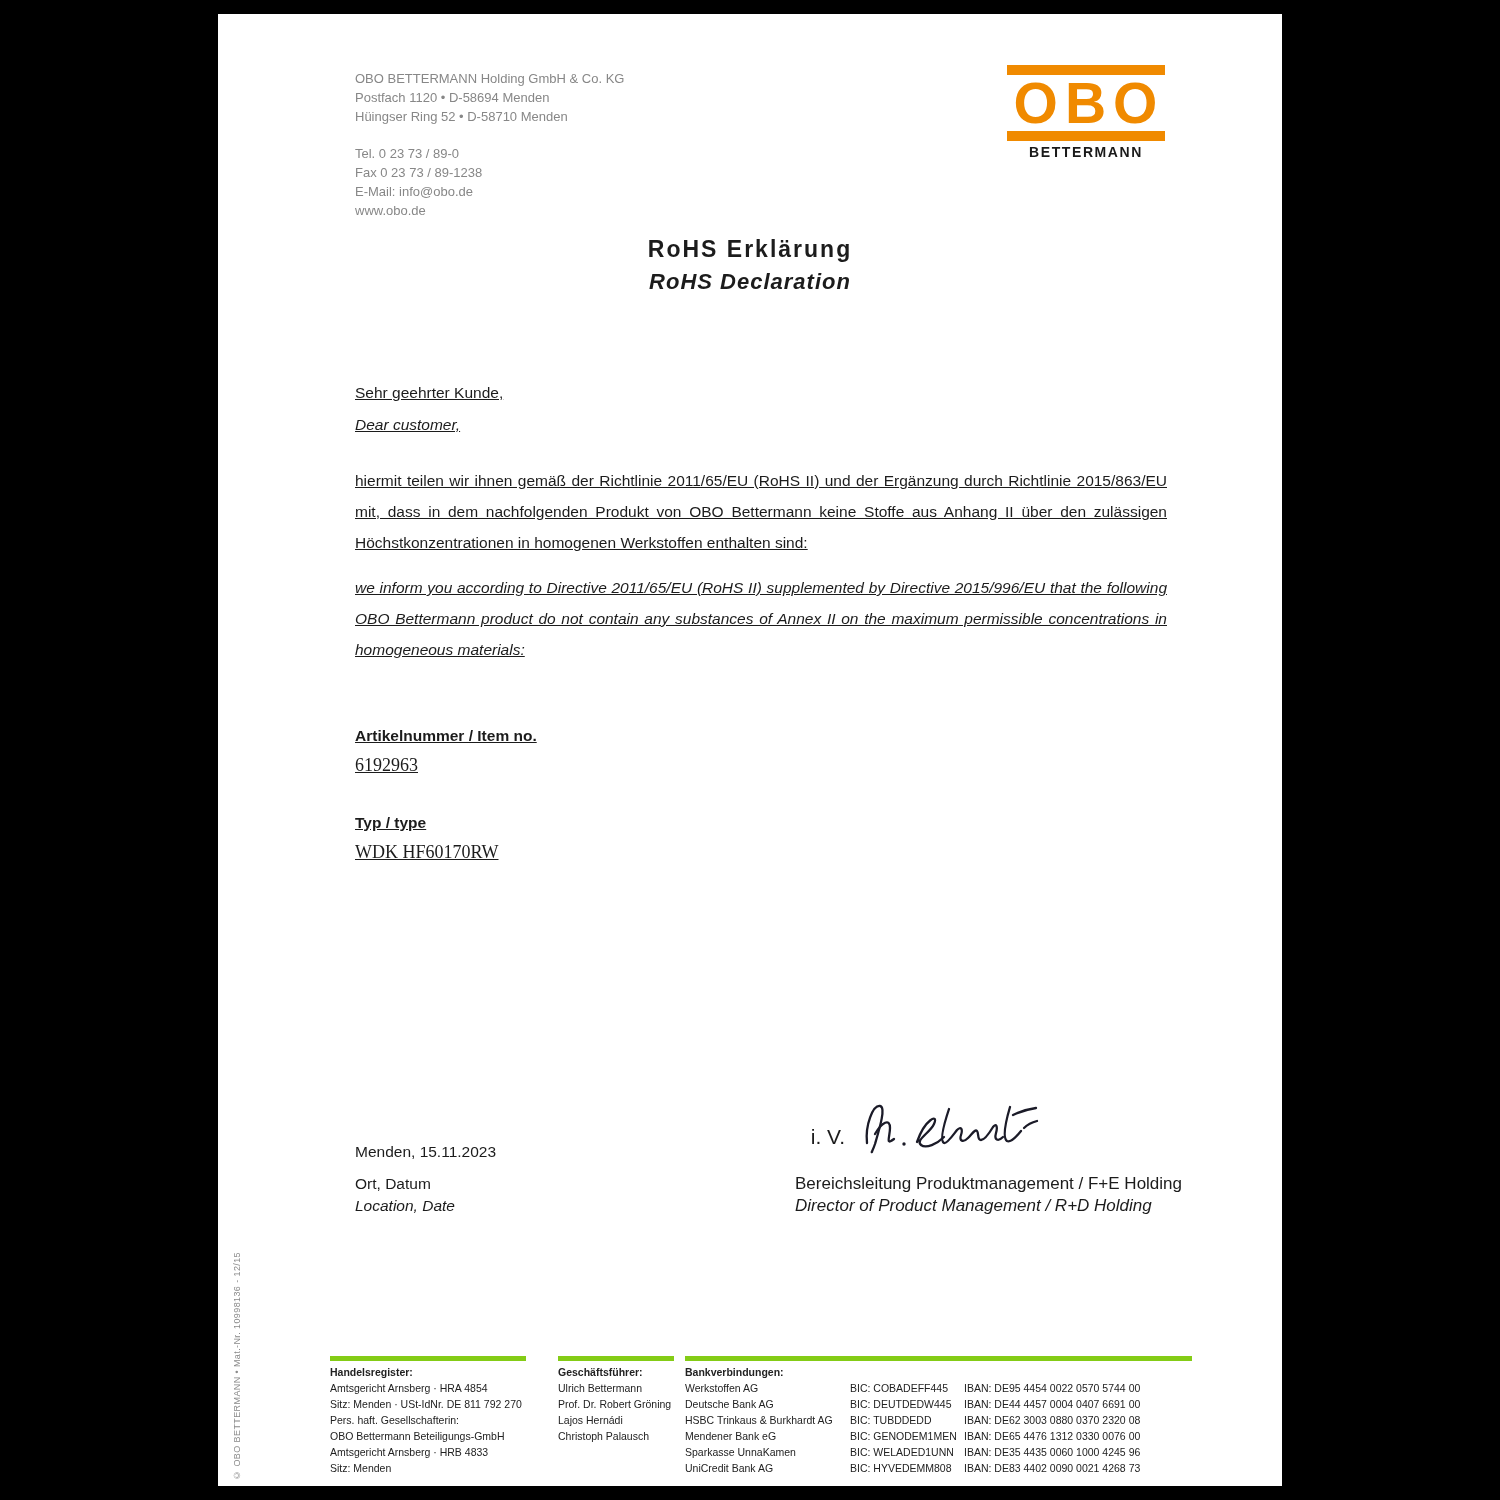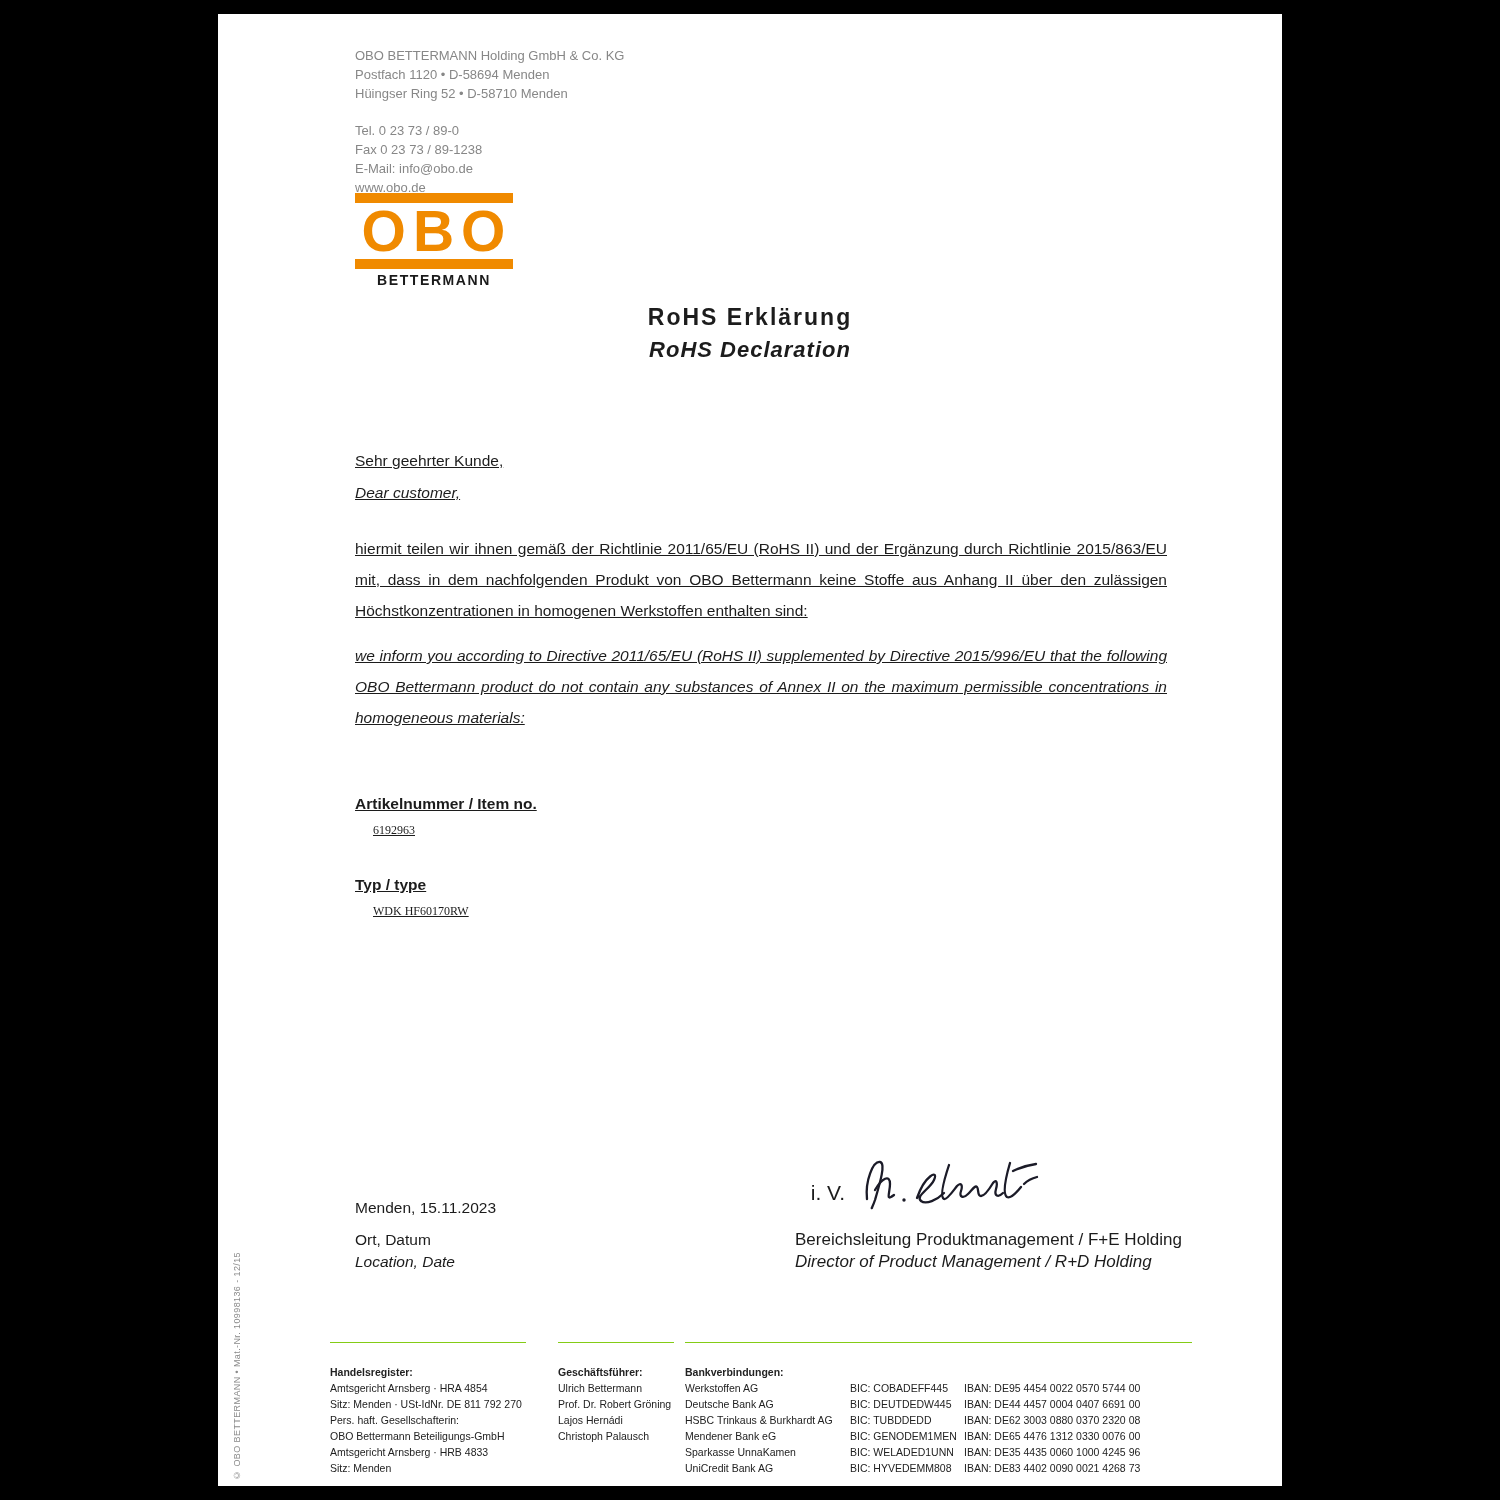--- a/index.html
+++ b/index.html
@@ -9,21 +9,21 @@
     width:1500px; height:1500px; position:relative;
     font-family:"Liberation Sans", sans-serif;
   }
   .page {
     position:absolute; left:218px; top:14px;
     width:1064px; height:1472px; background:#fff; color:#1c1c1c;
     overflow:hidden;
   }
 
   
-  .letterhead { display:flex; justify-content:space-between; padding:32px 117px 0 137px;flex-direction:column; }
+  .letterhead { display:flex; justify-content:space-between; padding:55px 117px 0 137px; }
   .sender { font-size:13px; line-height:19px; color:#878787; }
   .sender .gap { height:18px; }
   .logo { width:158px; margin-top:-4px; }
   .logo-bar { height:10px; background:var(--orange); }
   .logo-word {
     font-size:57px; font-weight:700; color:var(--orange);
     letter-spacing:7px; line-height:56px; text-align:center; padding-left:6px;
   }
   .logo-sub {
     font-size:14px; font-weight:700; letter-spacing:1.6px; color:#1a1a1a;
@@ -36,21 +36,21 @@
   .title-en { font-size:22px; font-weight:700; font-style:italic; letter-spacing:1px; margin-top:6px; }
 
   
   .content { padding:0 115px 0 137px;text-decoration:underline; }
   .salutation { margin-top:82px; font-size:15.5px; line-height:32px; }
   .para { margin-top:24px; font-size:15.5px; line-height:31px; text-align:justify; }
   .para.en { font-style:italic; margin-top:14px; }
   .field { margin-top:62px; }
   .field.second { margin-top:38px; }
   .field-label { font-weight:700; font-size:15.5px; }
-  .field-value { font-family:"Liberation Serif", serif; font-size:12px; margin-top:10px;margin-left:18px; }
+  .field-value { font-family:"Liberation Serif", serif; font-size:18px; margin-top:10px; }
   .it { font-style:italic; }
 
   
   .sign-section {
     display:flex; justify-content:space-between; align-items:flex-end;
     margin-top:280px; padding:0 100px 0 137px;
   }
   .date-line { font-size:15.5px; }
   .labels { margin-top:12px; font-size:15.5px; line-height:22px; }
   .sign-right { position:relative; }
@@ -67,21 +67,21 @@
     position:absolute; left:14px; bottom:6px;
     writing-mode:vertical-rl; transform:rotate(180deg);
     font-size:9px; color:#8a8a8a; letter-spacing:0.4px; white-space:nowrap;
   }
 
   
   .footer {
     position:absolute; left:112px; right:90px; bottom:10px;
     display:flex; font-size:10.5px; line-height:16px; color:#222;
   }
-  .fcol { border-top:1px solid #84cc16; padding-top:21px; }
+  .fcol { border-top:5px solid #84cc16; padding-top:3px; }
   .fcol1 { width:196px; margin-right:32px; }
   .fcol2 { width:116px; margin-right:11px; }
   .fcol3 { flex:1; }
   .fheading { font-weight:700; }
   .bank-row { display:flex; }
   .bank-name { width:165px; }
   .bank-bic { width:114px; }
   .bank-iban { flex:1; }
 </style>
 </head>

